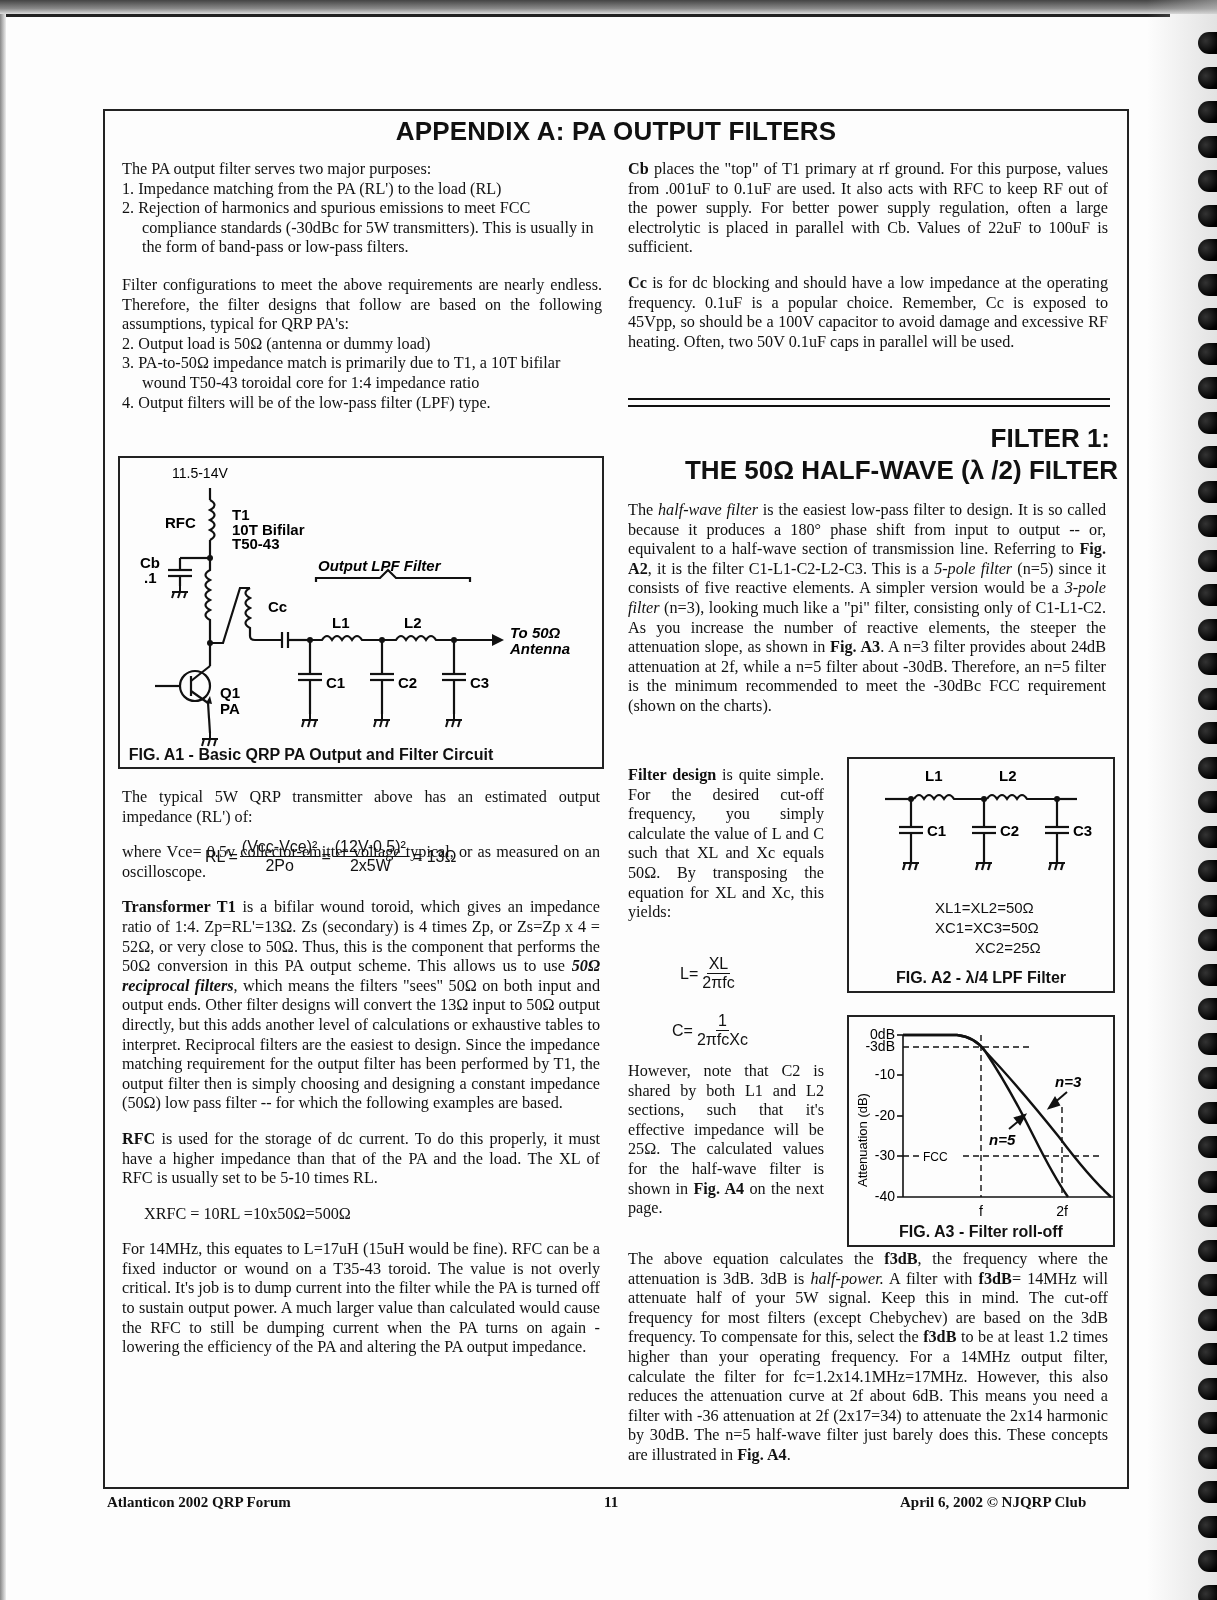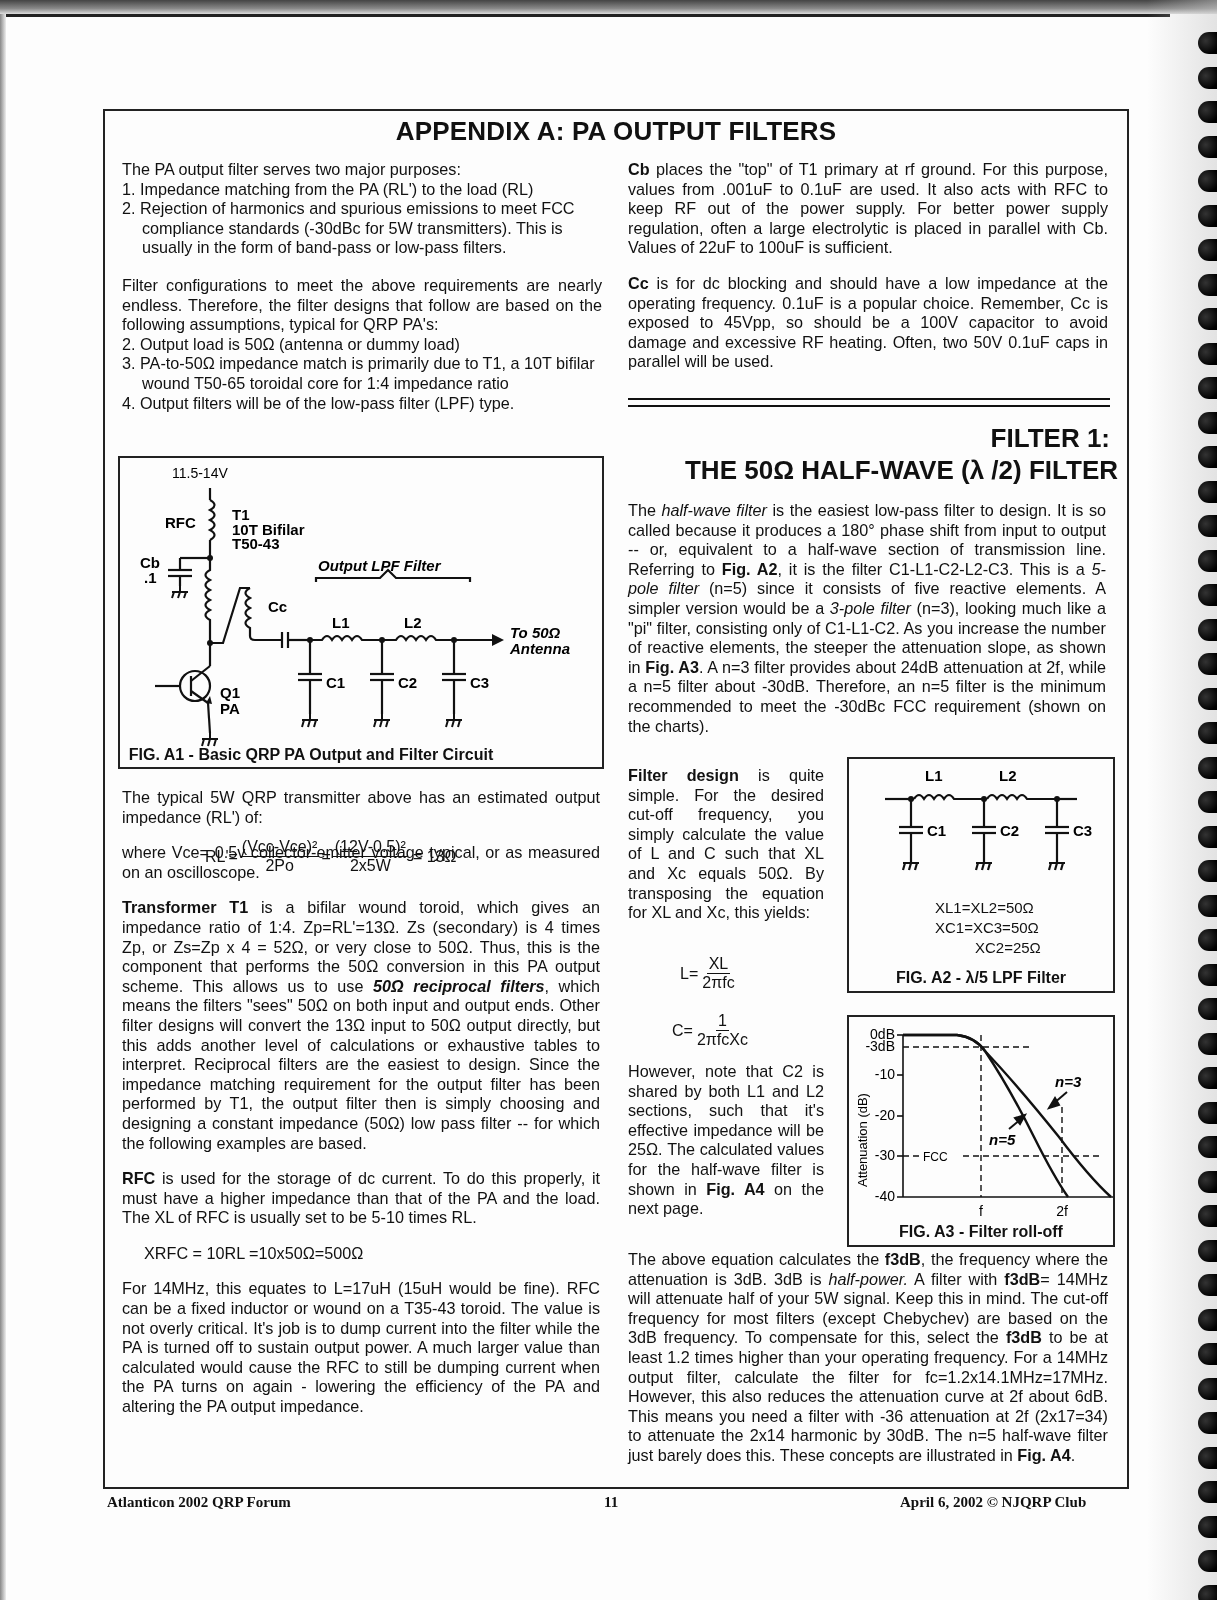--- a/index.html
+++ b/index.html
@@ -10,21 +10,21 @@
   .topline { position:absolute; left:0; top:14px; width:1170px; height:3px; background:#222; }
   .leftedge { position:absolute; left:0; top:14px; width:6px; height:1586px; background:linear-gradient(90deg,#888,#eee); }
   .rightshade { position:absolute; right:0; top:0; width:70px; height:1600px;
                 background:linear-gradient(90deg,rgba(255,255,255,0),rgba(200,200,200,0.5)); }
   .coil { position:absolute; left:1198px; width:22px; height:22px; border-radius:11px 0 0 11px;
           background:radial-gradient(circle at 35% 40%, #333, #000 70%); }
   .frame { position:absolute; left:103px; top:109px; width:1026px; height:1380px;
            border:2px solid #222; box-sizing:border-box; }
   .title { position:absolute; left:103px; top:116px; width:1026px; text-align:center;
            font-weight:bold; font-size:26px; letter-spacing:0.2px; }
-  .col { position:absolute; font-size:16.2px; line-height:19.6px; }
+  .col { position:absolute; font-size:16.2px; line-height:19.6px;font-family:Liberation Serif, serif; }
   .col p { margin:0 0 16px 0; text-align:justify; }
   .col .list { margin:0; }
   .col .list div { padding-left:20px; text-indent:-20px; }
   b { font-weight:bold; }
   .fig { position:absolute; border:2px solid #222; box-sizing:border-box; background:transparent; }
   .caption { position:absolute; font-weight:bold; font-size:16px; text-align:center; }
   .h2 { position:absolute; font-weight:bold; font-size:26px; text-align:right; line-height:32px; }
   .dbl { position:absolute; left:628px; width:482px; height:5px; border-top:2px solid #111; border-bottom:2px solid #111; }
   .eq { position:absolute; font-size:16px; display:flex; align-items:center; }
   .frac { display:inline-flex; flex-direction:column; align-items:center; margin:0 2px; }
@@ -94,21 +94,21 @@
 
 <div class="col" style="left:122px; top:160px; width:480px;">
   <div>The PA output filter serves two major purposes:</div>
   <div class="list">
     <div>1. Impedance matching from the PA (RL') to the load (RL)</div>
     <div>2. Rejection of harmonics and spurious emissions to meet FCC compliance standards (-30dBc for 5W transmitters). This is usually in the form of band-pass or low-pass filters.</div>
   </div>
   <p style="margin-top:18px; margin-bottom:0;">Filter configurations to meet the above requirements are nearly endless.  Therefore, the filter designs that follow are based on the following assumptions, typical for QRP PA's:</p>
   <div class="list">
     <div>2. Output load is 50Ω  (antenna or dummy load)</div>
-    <div>3. PA-to-50Ω impedance match is primarily due to T1, a 10T bifilar wound T50-65 toroidal core for 1:4 impedance ratio</div>
+    <div>3. PA-to-50Ω impedance match is primarily due to T1, a 10T bifilar wound T50-43 toroidal core for 1:4 impedance ratio</div>
     <div>4. Output filters will be of the low-pass filter (LPF) type.</div>
   </div>
 </div>
 
 <div class="fig" style="left:118px; top:456px; width:486px; height:313px;">
   <svg width="482" height="300" viewBox="0 0 482 300" style="position:absolute; left:0; top:0;">
     <g stroke="#111" stroke-width="2.2" fill="none">
 
       <line x1="90" y1="30" x2="90" y2="42"></line>
       <path d="M90,42 q9,5 0,10 q9,5 0,10 q9,5 0,10 q9,5 0,10 q-0,0 0,0"></path>
@@ -291,21 +291,21 @@
       </g>
     <text x="76" y="22" font-size="15" font-weight="bold">L1</text>
     <text x="150" y="22" font-size="15" font-weight="bold">L2</text>
     <text x="78" y="77" font-size="15" font-weight="bold">C1</text>
     <text x="151" y="77" font-size="15" font-weight="bold">C2</text>
     <text x="224" y="77" font-size="15" font-weight="bold">C3</text>
   </svg>
   <div style="position:absolute; left:86px; top:140px; font-size:15px;text-align:center;">XL1=XL2=50Ω</div>
   <div style="position:absolute; left:86px; top:160px; font-size:15px;">XC1=XC3=50Ω</div>
   <div style="position:absolute; left:126px; top:180px; font-size:15px;">XC2=25Ω</div>
-  <div class="caption" style="left:0; top:210px; width:264px;">FIG. A2 - λ/5 LPF Filter</div>
+  <div class="caption" style="left:0; top:210px; width:264px;">FIG. A2 - λ/4 LPF Filter</div>
 </div>
 
 <div class="fig" style="left:847px; top:1015px; width:268px; height:232px;">
   <svg width="264" height="206" viewBox="0 0 264 206" style="position:absolute; left:0; top:0;">
     <text x="-170" y="18" transform="rotate(-90)" font-size="13">Attenuation (dB)</text>
     <g font-size="14" text-anchor="end">
       <text x="46" y="22">0dB</text>
       <text x="46" y="34">-3dB</text>
       <text x="46" y="62">-10</text>
       <text x="46" y="103">-20</text>

